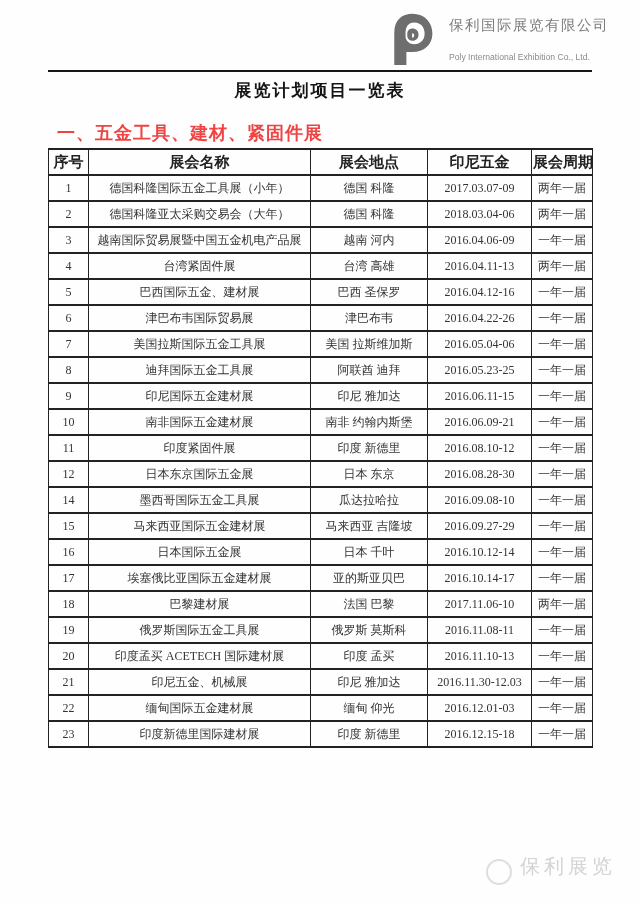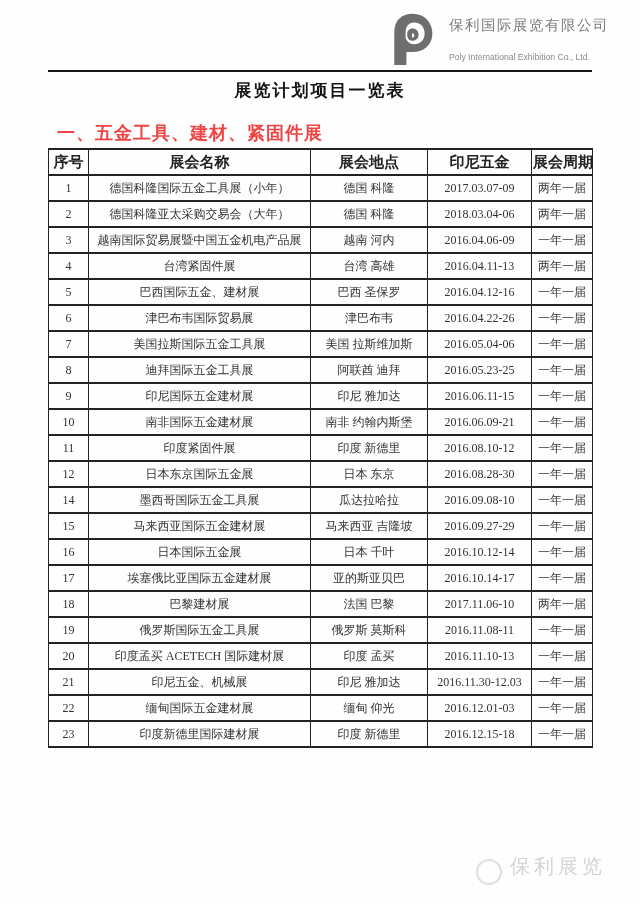--- a/index.html
+++ b/index.html
@@ -58,21 +58,21 @@
   }
   table.exhibitions th { font-weight: bold; color: #222222; font-size: 15px; }
   col.c-no    { width: 40px; }
   col.c-name  { width: 222px; }
   col.c-place { width: 117px; }
   col.c-date  { width: 104px; }
   col.c-cycle { width: 61px; }
 
   
   .watermark {
-    position: absolute; right: 16px; bottom: 4px;
+    position: absolute; right: 6px; bottom: 4px;
     width: 150px; height: 58px;
   }
   .wm-circle {
     position: absolute; left: 2px; top: 16px;
     width: 26px; height: 26px; border-radius: 50%;
     border: 2px solid rgba(185,185,185,0.45);
   }
   .wm-bg-text {
     position: absolute; left: 36px; top: 10px;
     font-size: 20px; color: rgba(170,170,170,0.5);

